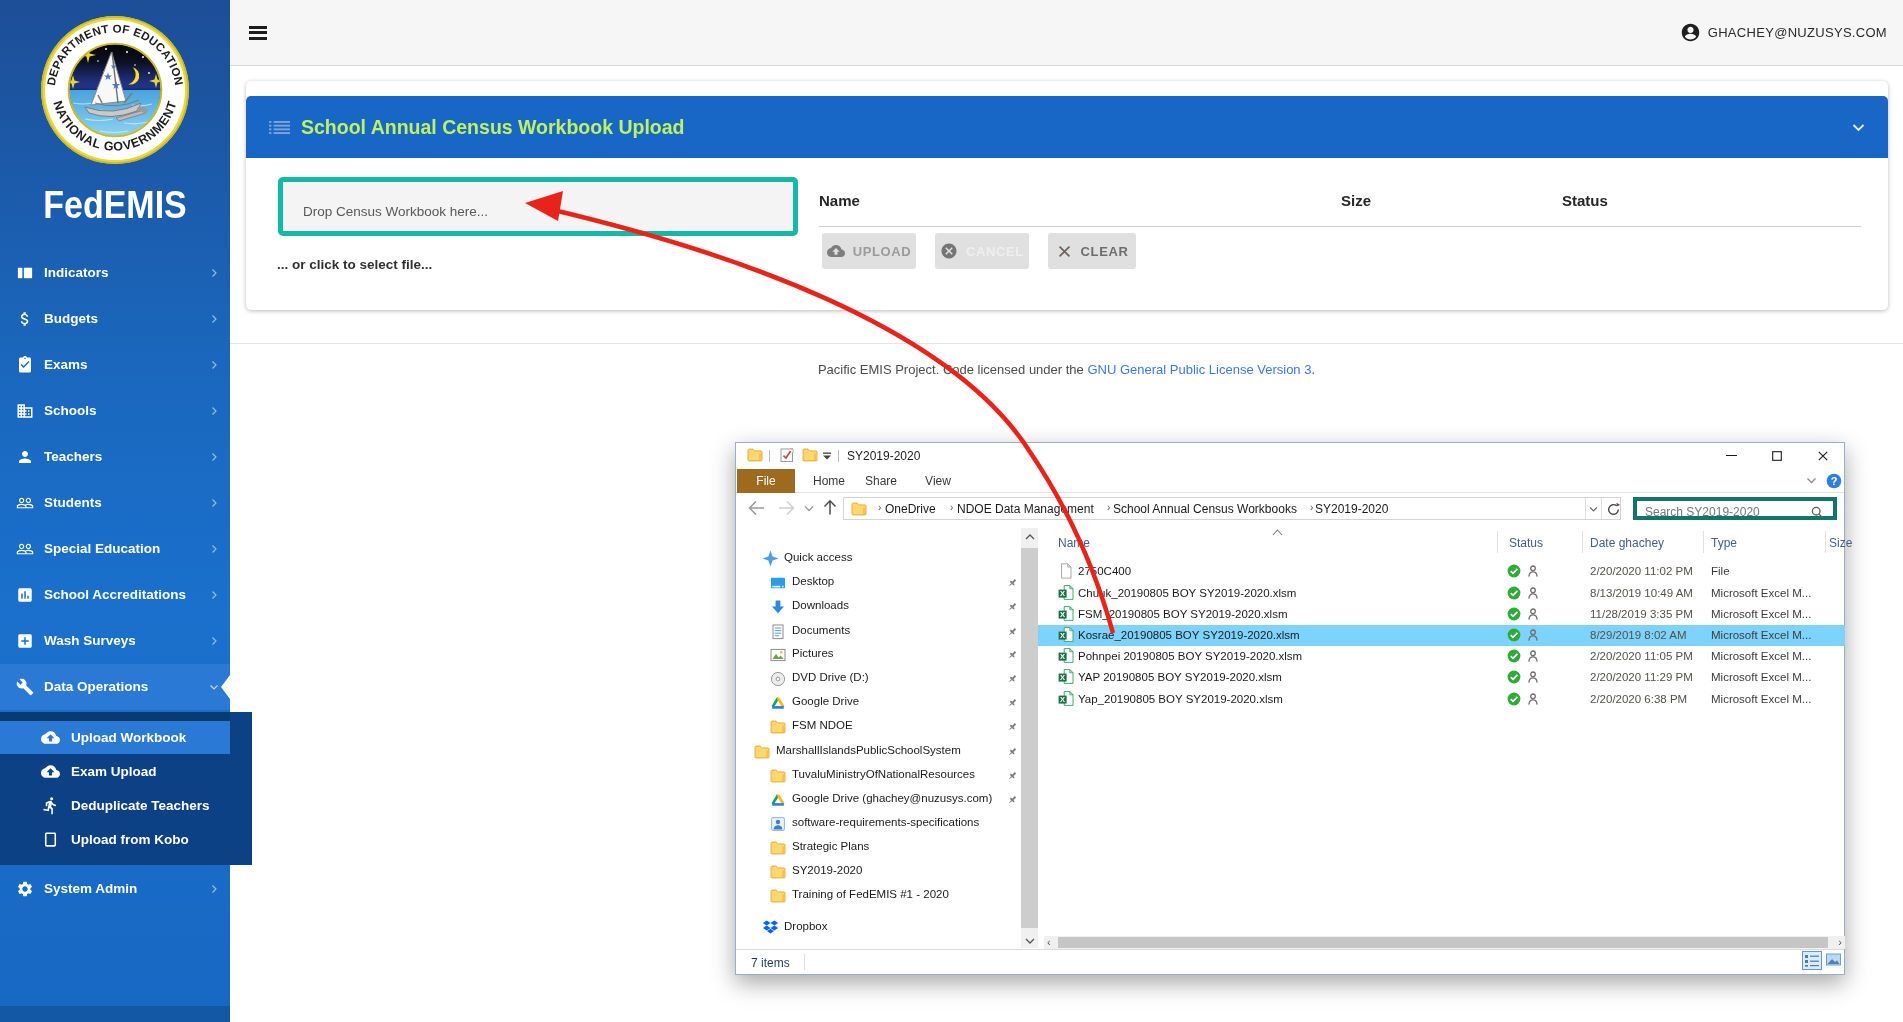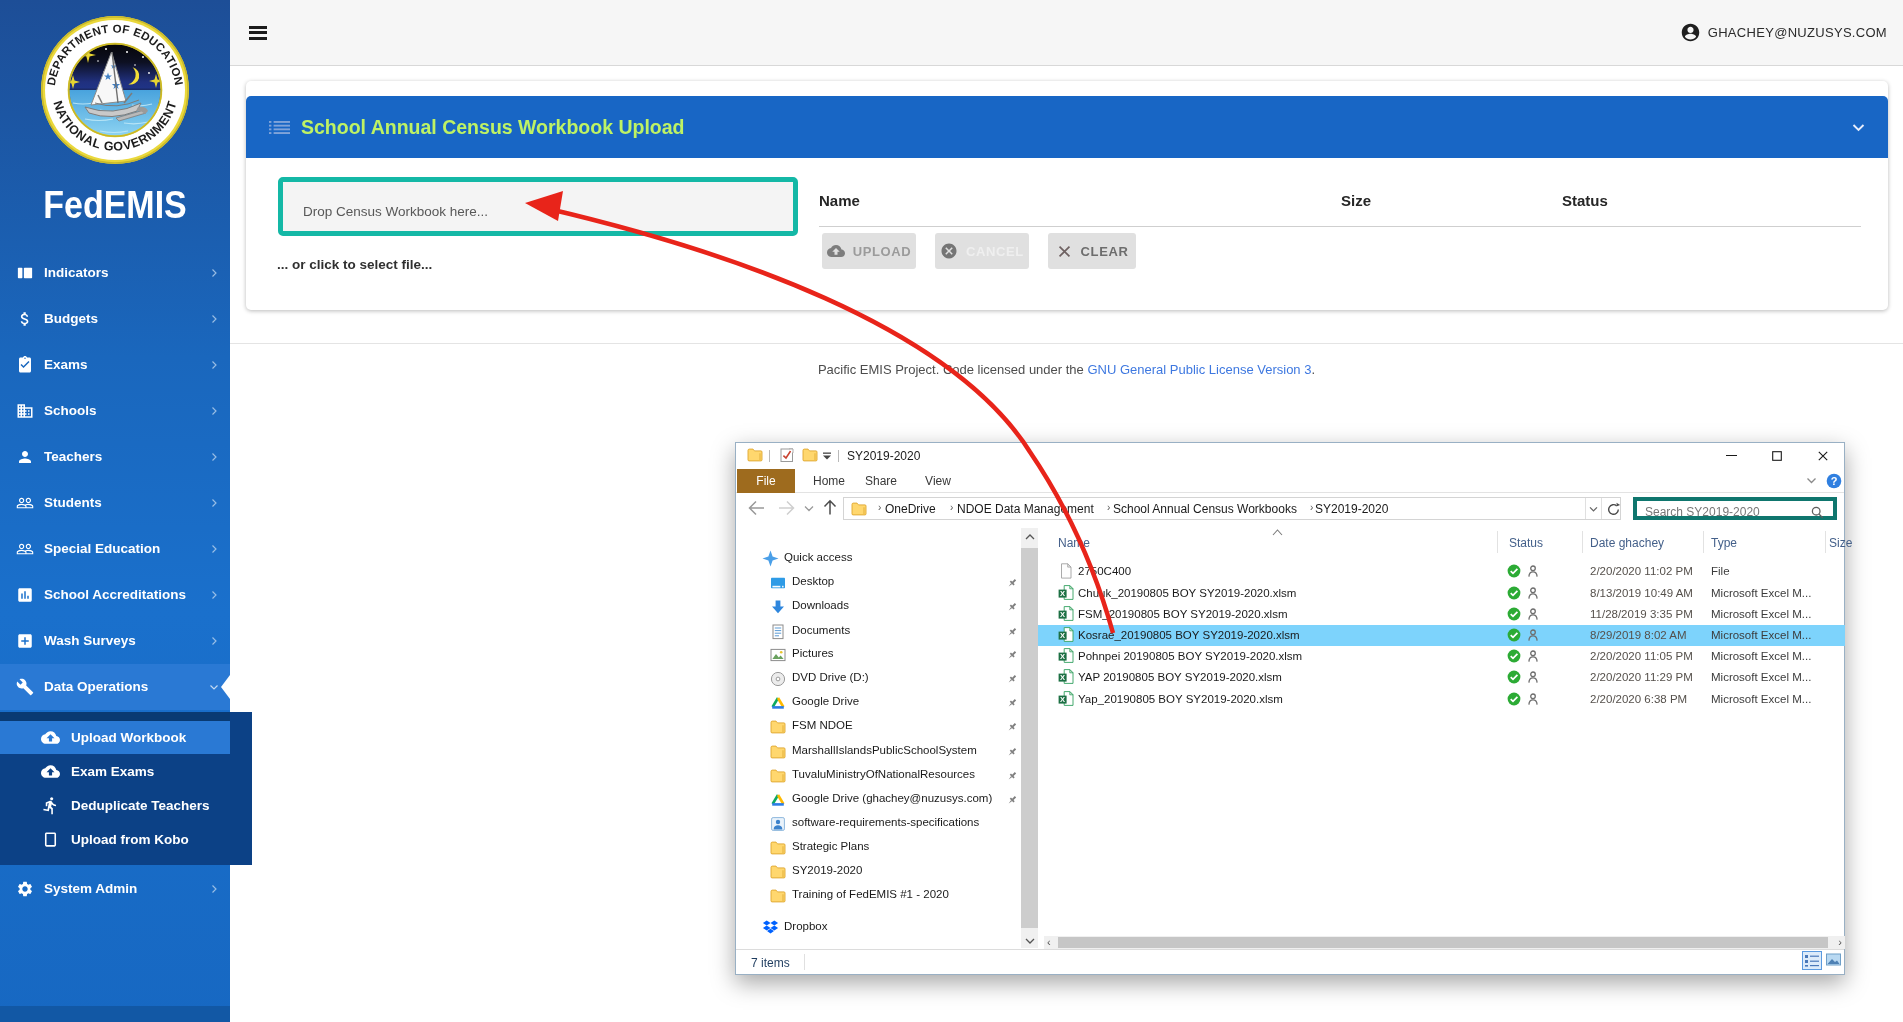--- a/index.html
+++ b/index.html
@@ -269,21 +269,21 @@
     <div class="smi smi-active" style="top:9px;">
         <svg class="ico" viewBox="0 0 24 24" fill="#fff">
           <path d="M19.35 10.04C18.67 6.59 15.64 4 12 4 9.11 4 6.6 5.64 5.35 8.04 2.34 8.36 0 10.91 0 14c0 3.31 2.69 6 6 6h13c2.76 0 5-2.24 5-5 0-2.64-2.05-4.78-4.65-4.96zM14 13v4h-4v-4H7l5-5 5 5h-3z"></path>
         </svg>
         <span class="txt">Upload Workbook</span>
       </div>
     <div class="smi" style="top:43px;">
         <svg class="ico" viewBox="0 0 24 24" fill="#fff">
           <path d="M19.35 10.04C18.67 6.59 15.64 4 12 4 9.11 4 6.6 5.64 5.35 8.04 2.34 8.36 0 10.91 0 14c0 3.31 2.69 6 6 6h13c2.76 0 5-2.24 5-5 0-2.64-2.05-4.78-4.65-4.96zM14 13v4h-4v-4H7l5-5 5 5h-3z"></path>
         </svg>
-        <span class="txt">Exam Exams</span>
+        <span class="txt">Exam Upload</span>
       </div>
     <div class="smi" style="top:77px;">
         <svg class="ico" viewBox="0 0 24 24" fill="#fff">
           <path d="M13.49 5.48c1.1 0 2-.9 2-2s-.9-2-2-2-2 .9-2 2 .9 2 2 2zm-3.6 13.9l1-4.4 2.1 2v6h2v-7.5l-2.1-2 .6-3c1.3 1.5 3.3 2.5 5.5 2.5v-2c-1.9 0-3.5-1-4.3-2.4l-1-1.6c-.4-.6-1-1-1.7-1-.3 0-.5.1-.8.1l-5.2 2.2v4.7h2v-3.4l1.8-.7-1.6 8.1-4.9-1-.4 2 7 1.4z"></path>
         </svg>
         <span class="txt">Deduplicate Teachers</span>
       </div>
     <div class="smi" style="top:111px;">
         <svg class="ico" viewBox="0 0 24 24" fill="#fff">
           <path d="M17 3H7c-1.1 0-2 .9-2 2v14c0 1.1.9 2 2 2h10c1.1 0 2-.9 2-2V5c0-1.1-.9-2-2-2zm0 16H7V5h10v14z"></path>
@@ -507,21 +507,21 @@
   <div class="navitem" style="left:34px;top:228px;"><svg style="position:absolute;left:0;top:0px;" width="16" height="16" viewBox="0 0 16 16">
         <circle cx="8" cy="8" r="6.6" fill="#ececec" stroke="#9a9a9a"></circle>
         <circle cx="8" cy="8" r="1.9" fill="#fff" stroke="#9a9a9a"></circle>
       </svg><span style="margin-left:22px;">DVD Drive (D:)</span></div>
   <div class="navitem" style="left:34px;top:252px;"><svg style="position:absolute;left:0;top:0px;" width="16" height="16" viewBox="0 0 16 16">
         <use href="#i-gdrive"></use>
       </svg><span style="margin-left:22px;">Google Drive</span></div>
   <div class="navitem" style="left:34px;top:276px;"><svg style="position:absolute;left:0;top:0px;" width="16" height="16" viewBox="0 0 16 16">
         <use href="#i-folder"></use>
       </svg><span style="margin-left:22px;">FSM NDOE</span></div>
-  <div class="navitem" style="left:34px;top:301px;"><svg style="position:absolute;left:0;top:0px;" width="16" height="16" viewBox="0 0 16 16">
+  <div class="navitem" style="left:18px;top:301px;"><svg style="position:absolute;left:0;top:0px;" width="16" height="16" viewBox="0 0 16 16">
         <use href="#i-folder"></use>
       </svg><span style="margin-left:22px;">MarshallIslandsPublicSchoolSystem</span></div>
   <div class="navitem" style="left:34px;top:325px;"><svg style="position:absolute;left:0;top:0px;" width="16" height="16" viewBox="0 0 16 16">
         <use href="#i-folder"></use>
       </svg><span style="margin-left:22px;">TuvaluMinistryOfNationalResources</span></div>
   <div class="navitem" style="left:34px;top:349px;"><svg style="position:absolute;left:0;top:0px;" width="16" height="16" viewBox="0 0 16 16">
         <use href="#i-gdrive"></use>
       </svg><span style="margin-left:22px;">Google Drive (ghachey@nuzusys.com)</span></div>
   <div class="navitem" style="left:34px;top:373px;"><svg style="position:absolute;left:0;top:0px;" width="16" height="16" viewBox="0 0 16 16">
         <rect x="1.6" y="1.6" width="12.8" height="12.8" rx="1.5" fill="#eaf3fb" stroke="#8fb8dd"></rect>

